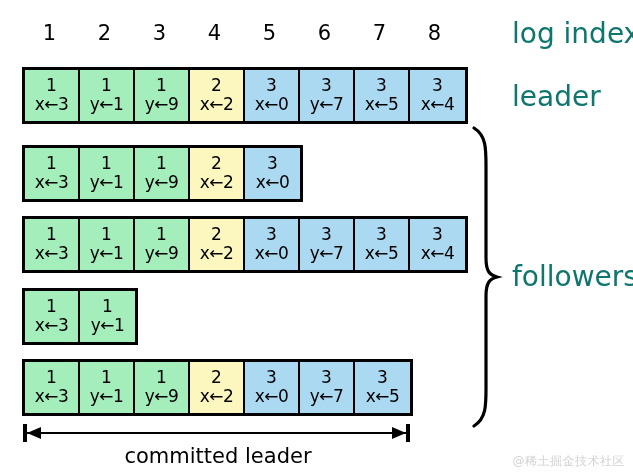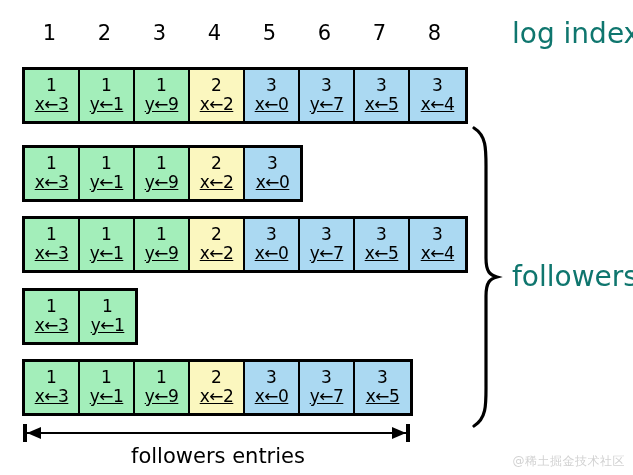--- a/index.html
+++ b/index.html
@@ -59,21 +59,20 @@
     color: #000000;
     line-height: 19px;
     margin-top: -1px;
   }
   .cell-cmd {
     font-size: 17px;
     color: #000000;
     line-height: 19px;
     letter-spacing: -0.5px;
     white-space: nowrap;
-    text-decoration: underline;
   }
   .side-label {
     position: absolute;
     font-size: 28px;
     color: #0f766e;
     line-height: 24px;
     white-space: nowrap;
   }
   .committed-label {
     position: absolute;
@@ -237,35 +236,36 @@
           <div class="cell-term">3</div>
           <div class="cell-cmd">y←7</div>
         </div>
         <div class="cell blue">
           <div class="cell-term">3</div>
           <div class="cell-cmd">x←5</div>
         </div>
       </div>
     </div>
 
+  <div class="side-label" style="left:512px; top:85px;">leader</div>
 
   <div class="side-label" style="left:512px; top:22px;">log index</div>
 
   <svg style="position:absolute; left:466px; top:126px;" width="50" height="302">
     <path d="M 8 2 C 21 10 20 24 20 46 L 20 132 C 20 146 24 149 31 151
              C 24 153 20 156 20 170 L 20 256 C 20 278 21 292 8 300" fill="none" stroke="#000000" stroke-width="3.2" stroke-linecap="round"></path>
   </svg>
 
   <div class="side-label" style="left:512px; top:265px;text-align:center;">followers</div>
 
   <svg style="position:absolute; left:18px; top:421px;" width="400" height="24">
     <line x1="7" y1="3" x2="7" y2="21" stroke="#000000" stroke-width="4"></line>
     <line x1="390" y1="3" x2="390" y2="21" stroke="#000000" stroke-width="4"></line>
     <line x1="9" y1="12" x2="388" y2="12" stroke="#000000" stroke-width="2"></line>
     <polygon points="9,12 23,6 23,18" fill="#000000"></polygon>
     <polygon points="388,12 374,6 374,18" fill="#000000"></polygon>
   </svg>
 
-  <div class="committed-label" style="left:18px; top:444px; width:400px;">followers entries</div>
+  <div class="committed-label" style="left:18px; top:444px; width:400px;">committed leader</div>
 
   <div class="watermark">@稀土掘金技术社区</div>
 
 </div>
 
 </body></html>

